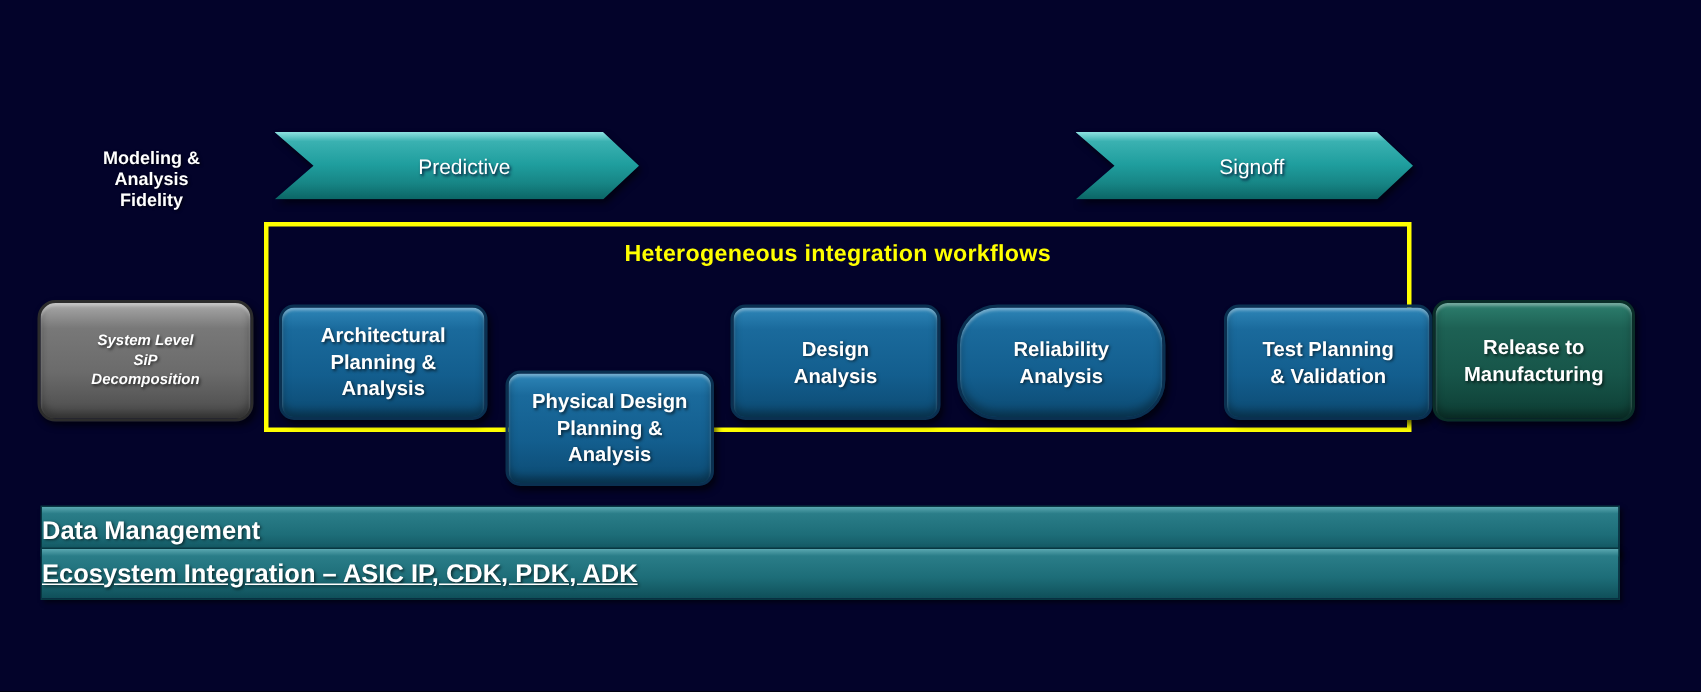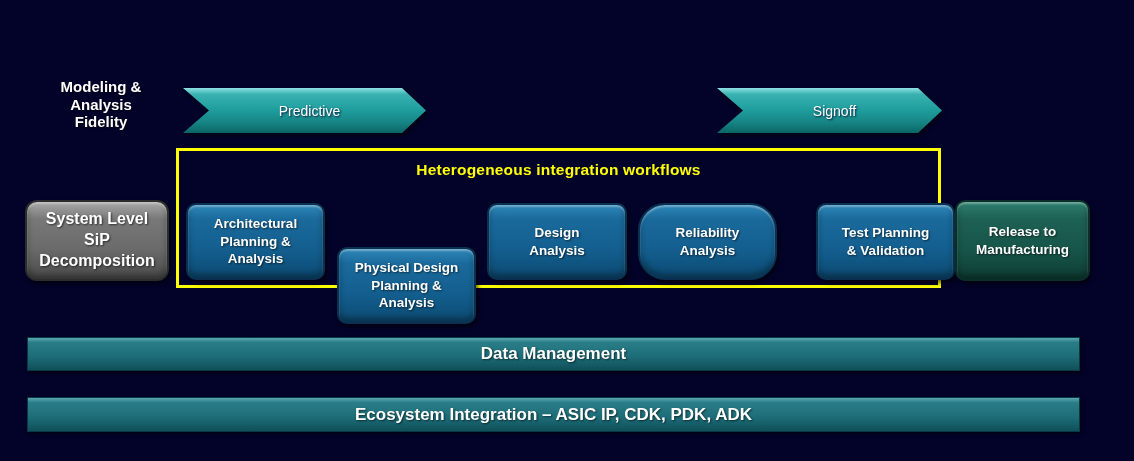--- a/index.html
+++ b/index.html
@@ -6,22 +6,22 @@
   .stage{
     position:relative;
     width:1134px;height:461px;
     overflow:hidden;
     background:var(--bg,#03032a);
     font-family:"Liberation Sans","DejaVu Sans",sans-serif;
     color:#fff;
   }
   
   .fidelity{
-    position:absolute;left:36px;top:78px;width:130px;
-    text-align:center;font-size:15px;font-weight:700;line-height:1.18;
+    position:absolute;left:36px;top:98px;width:130px;
+    text-align:center;font-size:12px;font-weight:700;line-height:1.18;
     white-space:pre-line;color:#fff;
     text-shadow:1px 1px 2px rgba(0,0,0,.7);
   }
   
   .arrow-wrap{position:absolute;top:88px;height:45px;filter:drop-shadow(2px 3px 2px rgba(0,0,0,.55));}
   .arrow{
     width:100%;height:100%;position:relative;
     clip-path:polygon(26px 50%, 0 0, calc(100% - 24px) 0, 100% 50%, calc(100% - 24px) 100%, 0 100%);
     background:linear-gradient(180deg,
       var(--arrow-light,#8fe2e2) 0%, #3ab1b1 14%,
@@ -55,41 +55,42 @@
     box-shadow:inset 0 2px 2px rgba(255,255,255,.35), inset 0 -4px 6px rgba(0,0,0,.35), 2px 3px 4px rgba(0,0,0,.6);
   }
   .box span{white-space:pre-line;line-height:1.3;text-shadow:1px 1px 2px rgba(0,0,0,.6);}
   .blue{
     top:203px;width:135px;height:73px;font-size:13.5px;
     background:linear-gradient(180deg,var(--box-blue-light,#2e86b8) 0%, #1a6a9c 20%, var(--box-blue,#135e8e) 62%, var(--box-blue-dark,#0c4a72) 100%);
     border:2px solid var(--box-blue-border,#0a3050);
   }
   .b1{left:186px;} .b2{left:337px;margin-top:44px;} .b3{left:487px;width:136px;} .b4{left:638px;border-radius:27px;} .b5{left:816px;}
   .gray{
-    left:25px;top:200px;width:140px;height:77px;font-size:16px;border-radius:12px;
+    left:25px;top:200px;width:140px;height:77px;font-size:10px;border-radius:12px;
     background:linear-gradient(180deg,var(--gray-light,#a9a9a9) 0%, #787878 22%, var(--gray,#6b6b6b) 60%, var(--gray-dark,#4a4a4a) 100%);
     border:2px solid #2c2c2c;
+    font-style:italic;
   }
   .green{
     left:955px;top:200px;width:131px;height:77px;font-size:13.5px;
     background:linear-gradient(180deg,var(--green-light,#2d7f6e) 0%, #1d6154 22%, var(--green,#175549) 62%, var(--green-dark,#0d3d34) 100%);
     border:2px solid #0a2e28;
   }
   
   .bar{
     position:absolute;left:27px;width:1051px;
-    display:flex;align-items:center;justify-content:center;
+    display:flex;align-items:center;
     font-size:17px;font-weight:700;color:#fff;
     background:linear-gradient(180deg,var(--bar-light,#5aa7b0) 0%, #2a7d88 14%, var(--bar,#1d6d78) 58%, var(--bar-dark,#0f4f59) 100%);
     border:1px solid #083842;
     box-shadow:2px 2px 3px rgba(0,0,0,.5);
     text-shadow:1px 1px 2px rgba(0,0,0,.6);
   }
   .bar1{top:337px;height:32px;}
-  .bar2{top:397px;height:33px;}
+  .bar2{top:365px;height:33px;text-decoration:underline;}
 </style>
 </head>
 <body>
 
 <div class="stage">
 
   <div class="fidelity">Modeling &amp;
 Analysis
 Fidelity</div>
 

